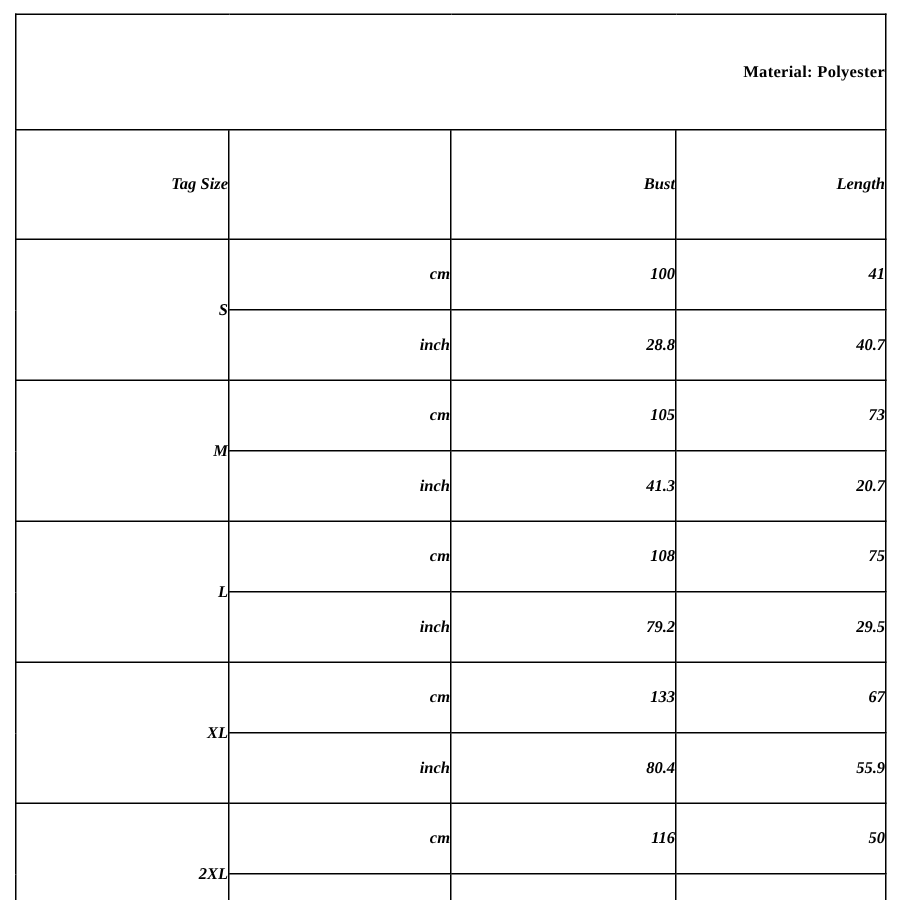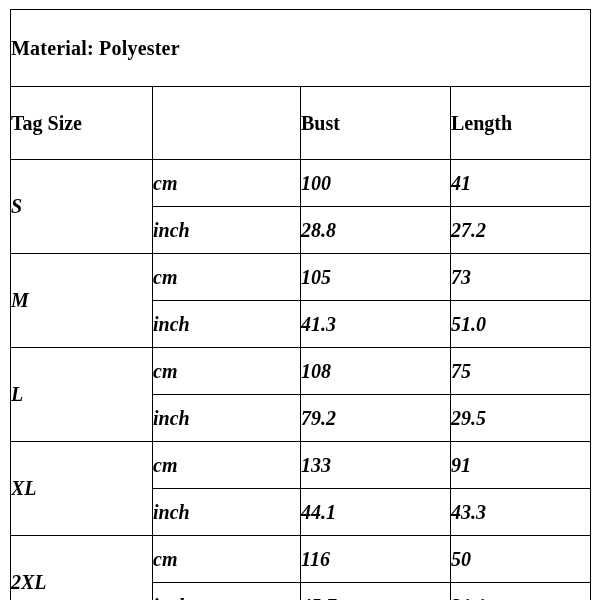--- a/index.html
+++ b/index.html
@@ -29,43 +29,44 @@
     left: 10px;
     top: 9px;
     width: 580px;
     border-collapse: collapse;
     table-layout: fixed;
     background: #ffffff;
   }
 
   .size-table td {
     border: 1.6px solid #000000;
-    text-align: left;
+    text-align: right;
     vertical-align: middle;
     font-weight: bold;
-    font-size: 20px;
+    font-size: 11px;
     padding: 0;
     background: #ffffff;
   }
 
   
   col.c-tag    { width: 142px; }
   col.c-unit   { width: 148px; }
   col.c-bust   { width: 150px; }
   col.c-length { width: 140px; }
 
   .title-cell {
     height: 76px;
     font-size: 16.5px;
     letter-spacing: 0.2px;
   }
 
   .head-cell {
     height: 72px;
     font-size: 15px;
+    font-style: italic;
   }
   .head-blank { }
 
   .tag-cell {
     font-size: 15px;
   }
 
   .data-row td { height: 46px; font-style: italic; }
 
   .gray { background: #bebebe; }
@@ -97,57 +98,57 @@
 
       <tr class="data-row">
         <td class="tag-cell" rowspan="2">S</td>
         <td>cm</td>
         <td>100</td>
         <td>41</td>
       </tr>
       <tr class="data-row">
         <td>inch</td>
         <td class="gray">28.8</td>
-        <td class="gray">27.2</td>
+        <td class="gray">40.7</td>
       </tr>
 
       <tr class="data-row">
         <td class="tag-cell" rowspan="2">M</td>
         <td>cm</td>
         <td>105</td>
         <td>73</td>
       </tr>
       <tr class="data-row">
         <td>inch</td>
         <td class="gray">41.3</td>
-        <td class="gray">51.0</td>
+        <td class="gray">20.7</td>
       </tr>
 
       <tr class="data-row">
         <td class="tag-cell" rowspan="2">L</td>
         <td>cm</td>
         <td>108</td>
         <td>75</td>
       </tr>
       <tr class="data-row">
         <td>inch</td>
         <td class="gray">79.2</td>
         <td class="gray">29.5</td>
       </tr>
 
       <tr class="data-row">
         <td class="tag-cell" rowspan="2">XL</td>
         <td>cm</td>
         <td>133</td>
-        <td>91</td>
+        <td>67</td>
       </tr>
       <tr class="data-row">
         <td>inch</td>
-        <td class="gray">44.1</td>
-        <td class="gray">43.3</td>
+        <td class="gray">80.4</td>
+        <td class="gray">55.9</td>
       </tr>
 
       <tr class="data-row">
         <td class="tag-cell" rowspan="2">2XL</td>
         <td>cm</td>
         <td>116</td>
         <td>50</td>
       </tr>
       <tr class="data-row">
         <td>inch</td>

